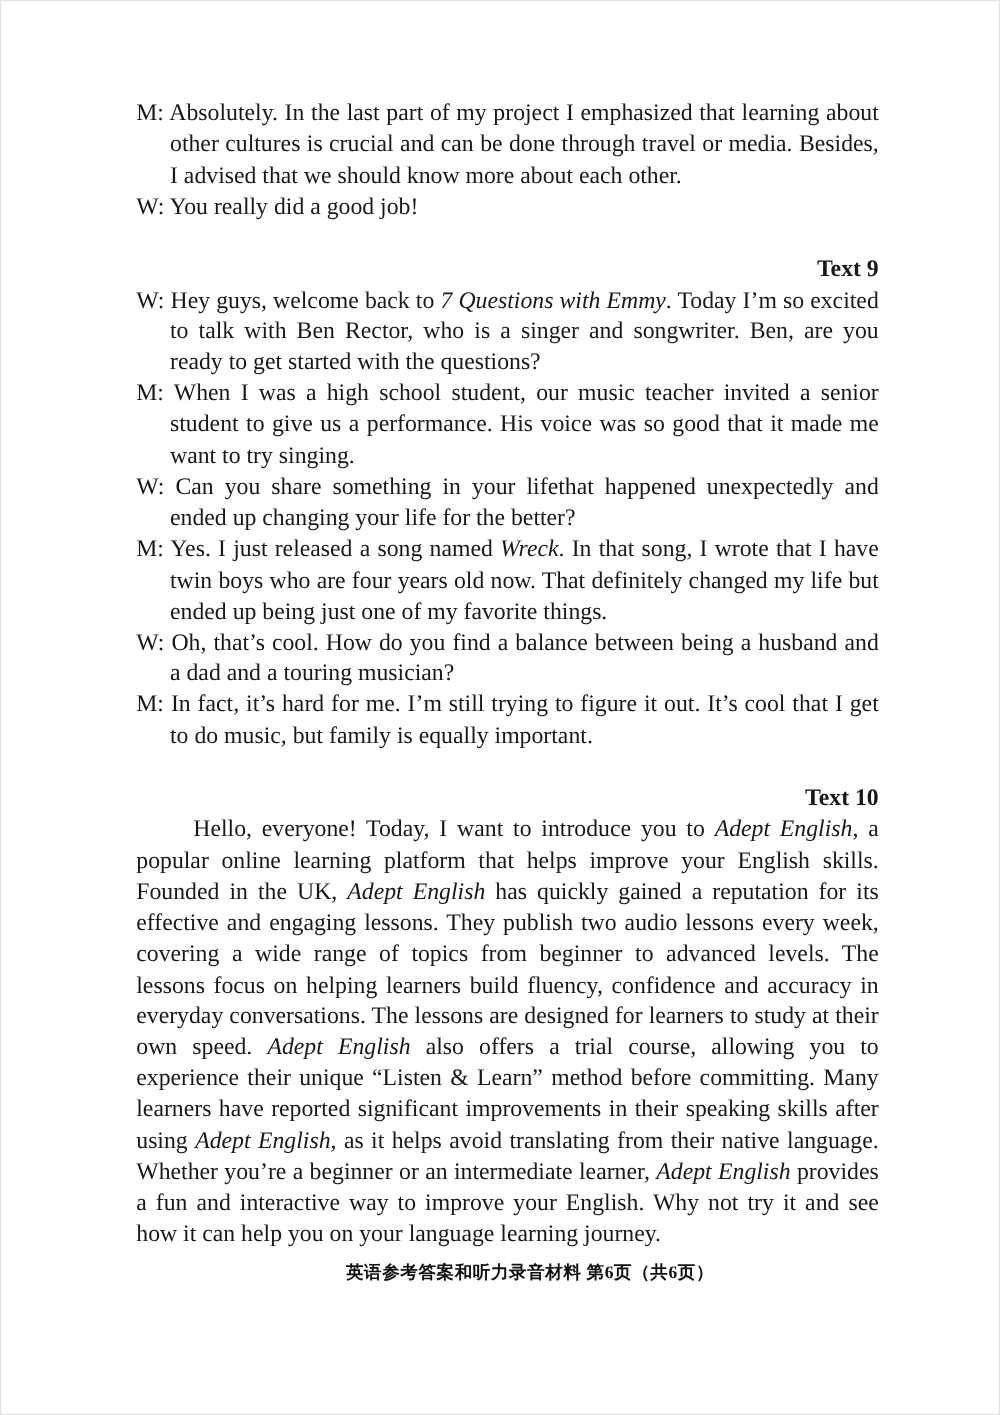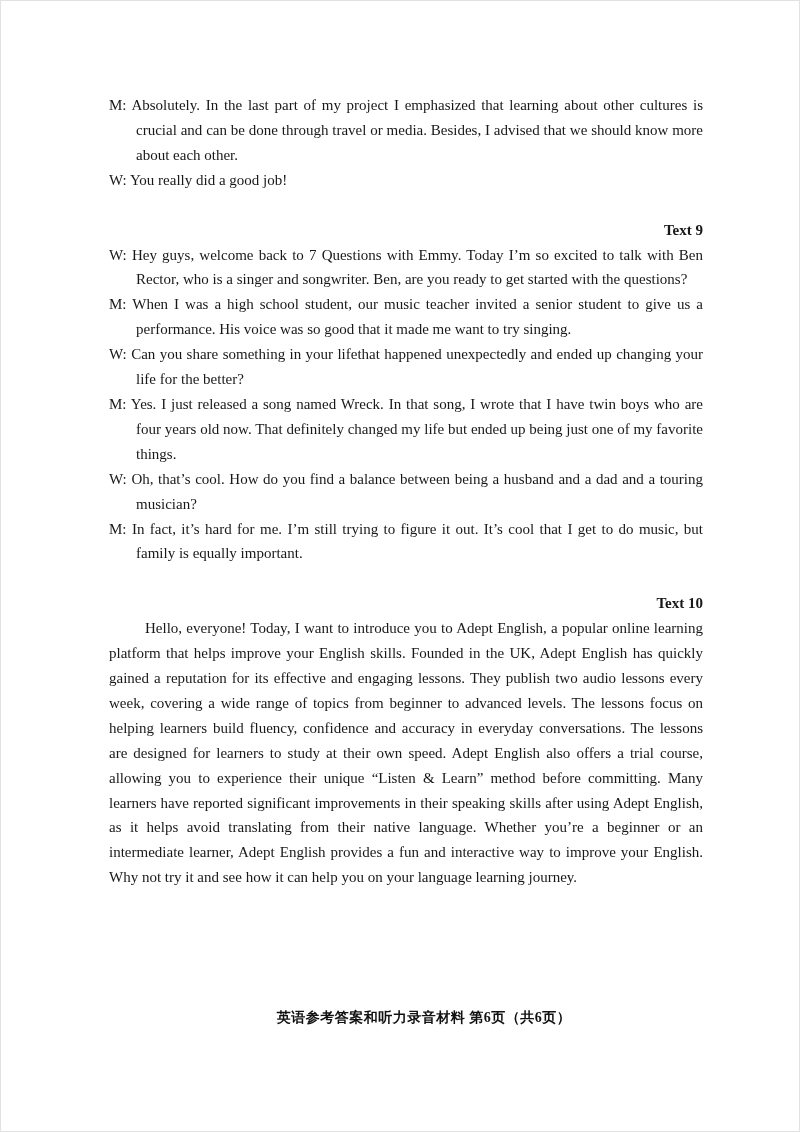--- a/index.html
+++ b/index.html
@@ -10,25 +10,25 @@
     position: relative;
     width: 800px;
     height: 1132px;
     background: #ffffff;
     border: 1px solid #e2e2e2;
     overflow: hidden;
   }
 
   .content {
     position: absolute;
-    top: 92px;
+    top: 78px;
     left: 108px;
     width: 594px;
     color: #181818;
-    font-size: 15px;
+    font-size: 19px;
     line-height: 24.9px;
     text-align: justify;
   }
 
   .section { margin-bottom: 25px; }
   .section:last-child { margin-bottom: 0; }
 
   .heading { font-weight: bold; text-align: right; }
 
   
@@ -37,21 +37,21 @@
     text-indent: -27px;
   }
 
   
   .prose {
     padding-left: 0;
     text-indent: 2.4em;
   }
 
   .speaker { white-space: pre; }
-  .italic { }
+  .italic { font-style: italic; }
 
   .footer {
     position: absolute;
     top: 1008px;
     left: 16px;
     width: 100%;
     text-align: center;
     font-weight: bold;
     font-size: 14px;
     color: #111111;

